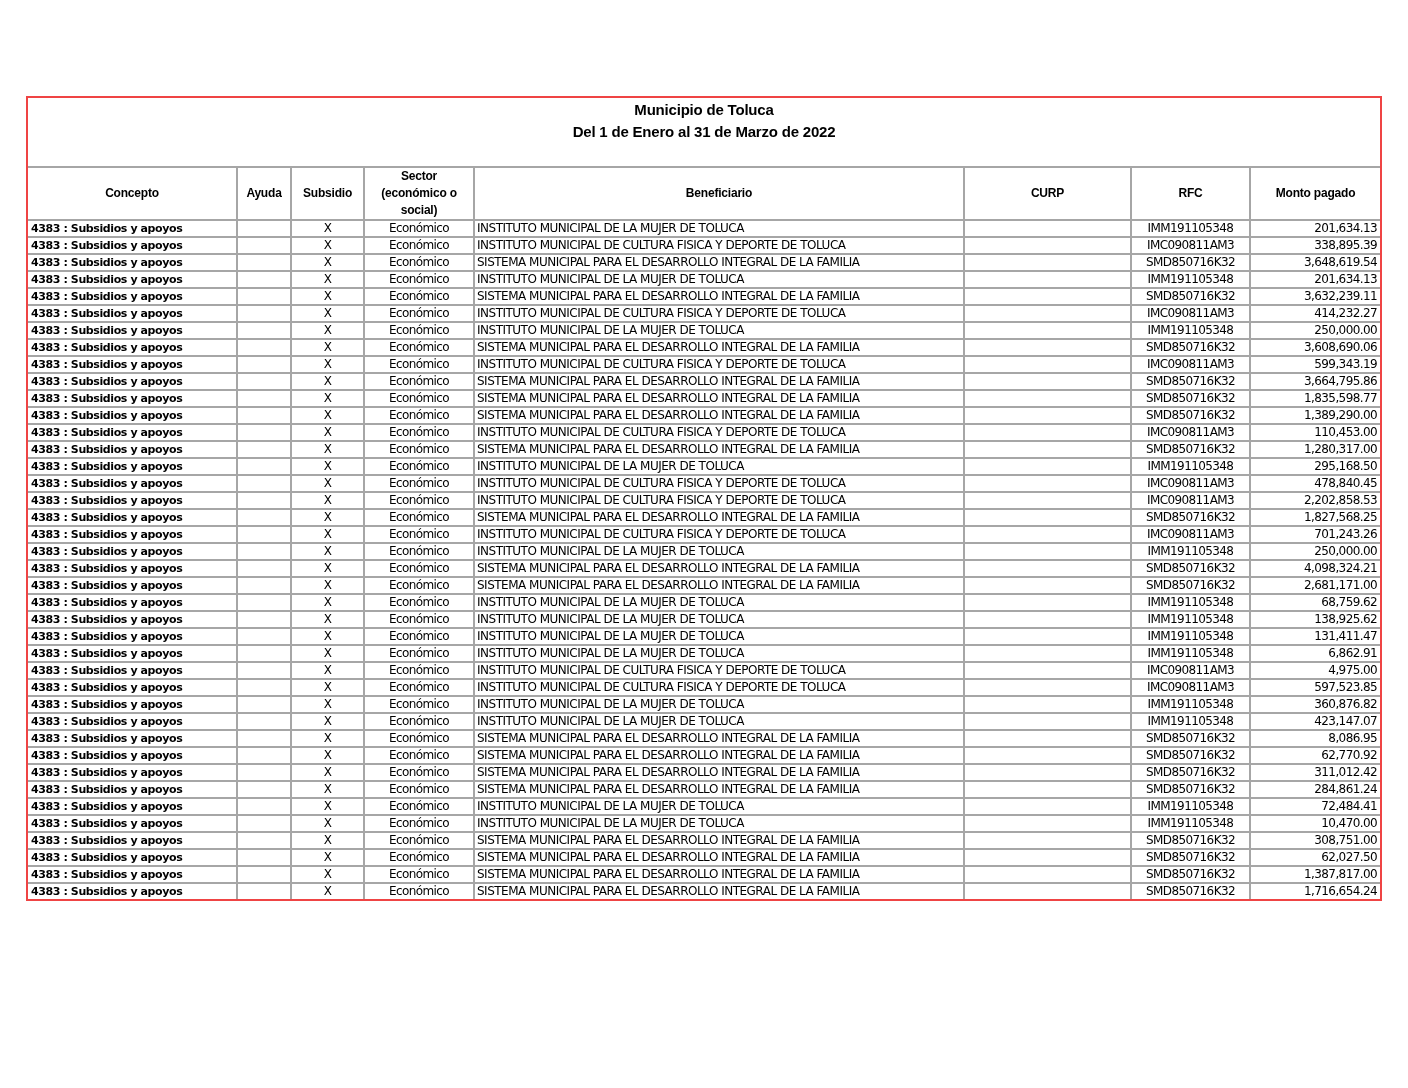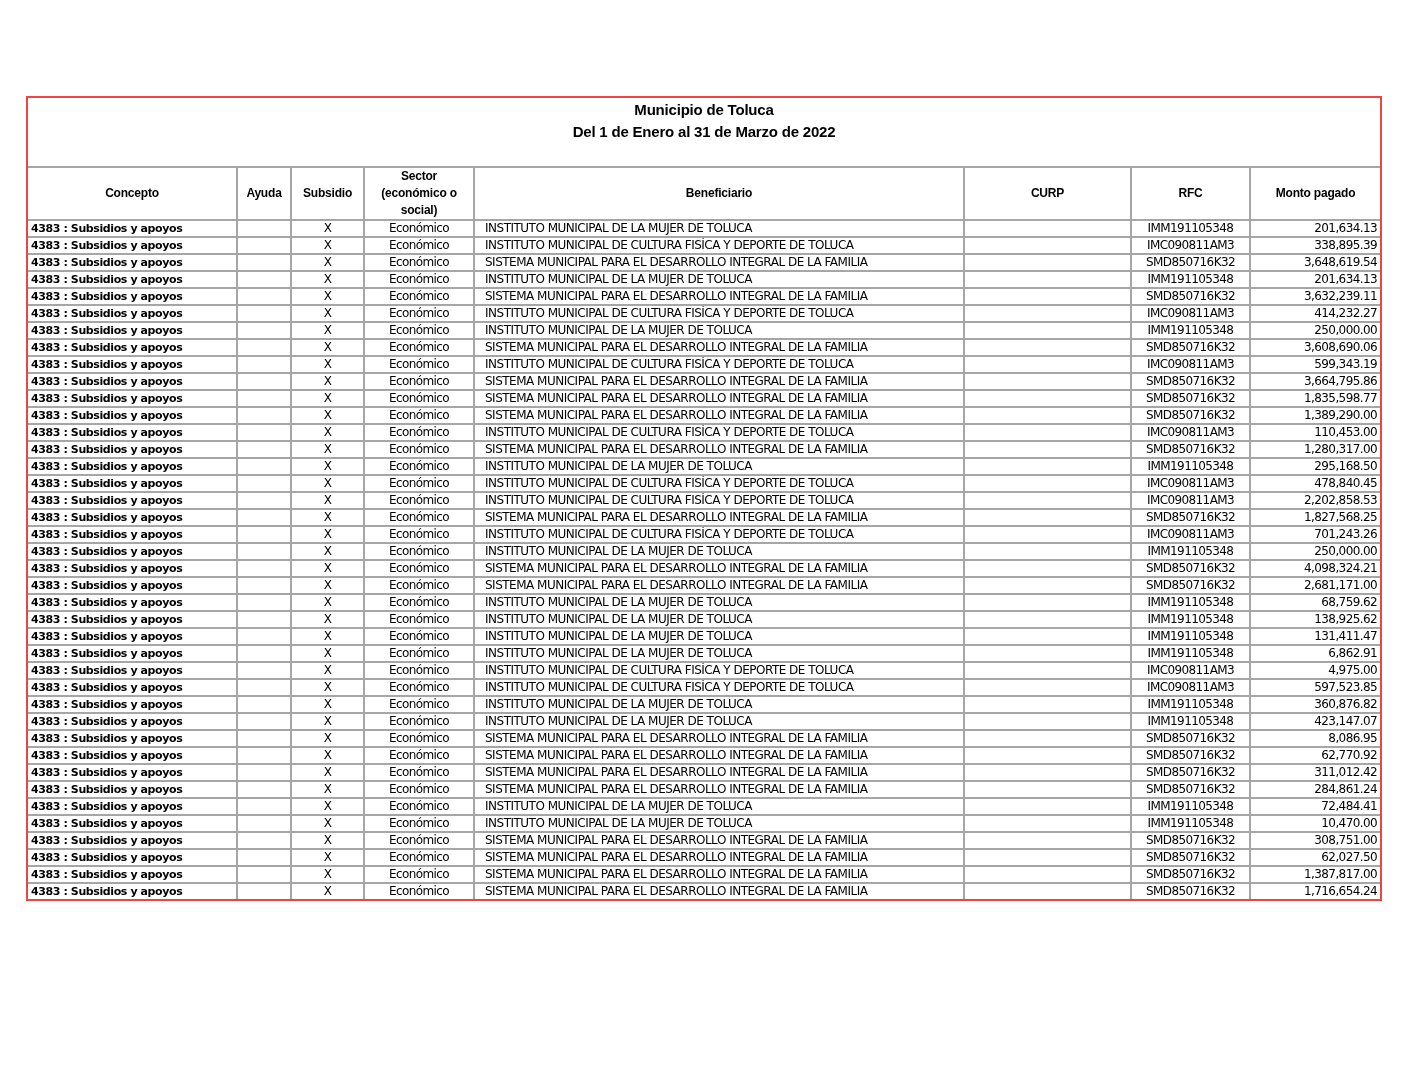--- a/index.html
+++ b/index.html
@@ -15,21 +15,21 @@
   th, td { border: 2px solid #a6a6a6; padding: 0 3px; overflow: hidden; white-space: nowrap; }
   tr > :first-child { border-left: none; }
   tr > :last-child { border-right: none; margin-top: 33px; }
   thead tr:first-child th { border-top: none; }
   tbody tr:last-child td { border-bottom: none; }
   th { font-size: 12px; font-weight: bold; height: 51px; line-height: 17px; white-space: normal; text-align: center; letter-spacing: -0.2px; }
   td { font-size: 12px; height: 15px; line-height: 15px; font-family: "DejaVu Sans", sans-serif; letter-spacing: -0.6px; }
   td.concepto { font-weight: bold; font-size: 11px; letter-spacing: -0.4px; }
   td.center { text-align: center; }
   td.right { text-align: right; }
-  td.benef { font-size: 12px; letter-spacing: -0.5px; padding-left: 10px; }
+  td.benef { font-size: 12px; letter-spacing: -0.5px; padding-left: 2px; border-radius: 8px; }
 </style>
 </head>
 <body>
 
 <div class="sheet">
   <div class="title-block">
     <div class="title-line">Municipio de Toluca</div>
     <div class="title-line">Del 1 de Enero al 31 de Marzo de 2022</div>
   </div>
   <table>

